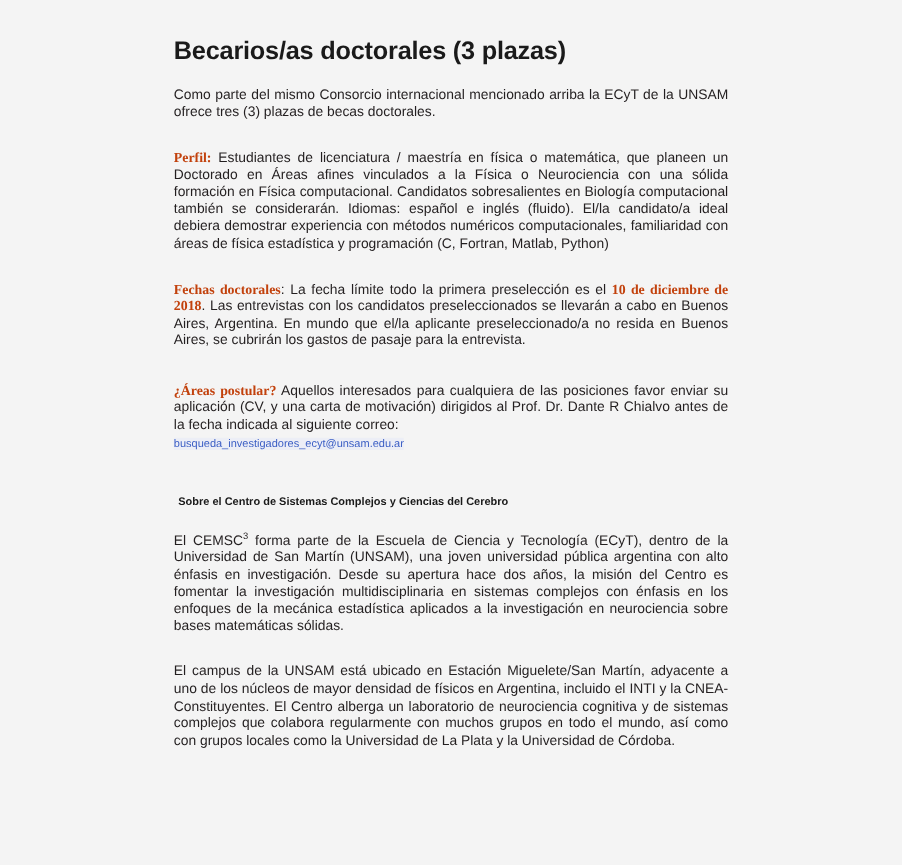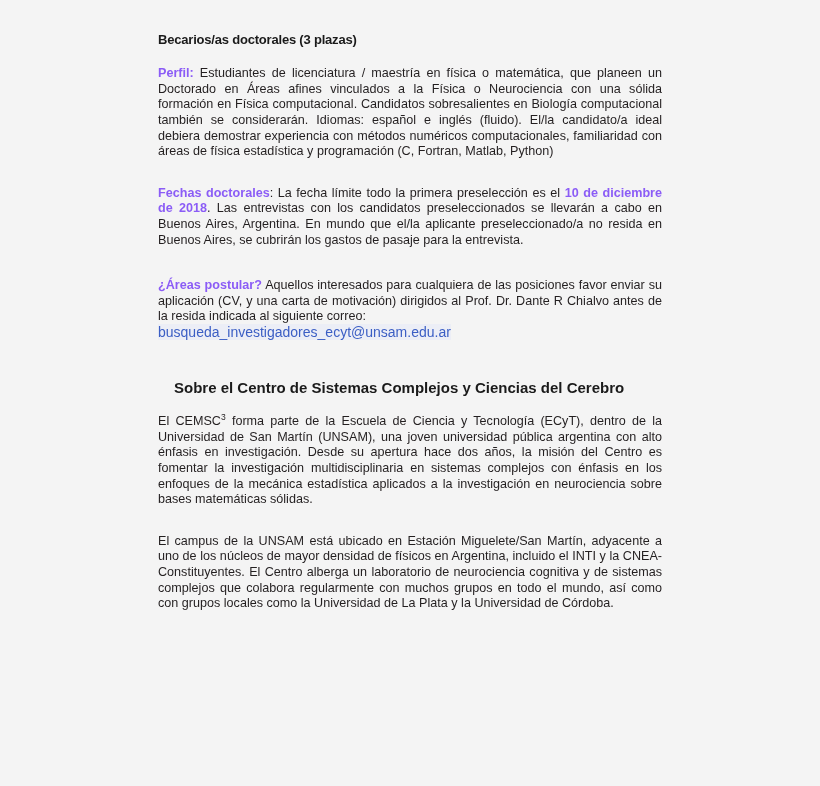--- a/index.html
+++ b/index.html
@@ -21,21 +21,21 @@
     height: 786px;
     box-sizing: border-box;
   }
   .content {
     position: absolute;
     left: 158px;
     top: 32px;
     width: 504px;
   }
   .doc-title {
-    font-size: 13px;
+    font-size: 23px;
     font-weight: bold;
     letter-spacing: -0.2px;
     line-height: 1.25;
     margin: 0 0 18px 0;
     color: #1a1a1a;
   }
   p.para {
     font-size: 12.6px;
     line-height: 15.6px;
     text-align: justify;
@@ -46,64 +46,66 @@
   .gap-lg {
     margin-bottom: 38px !important;
   }
   .gap-md {
     margin-bottom: 30px !important;
   }
   .gap-sm {
     margin-bottom: 26px !important;
   }
   .section-heading {
-    font-size: 15px;
+    font-size: 10px;
     font-weight: bold;
     line-height: 15.6px;
-    margin: 0 0 19px 16px;
+    margin: 0 0 19px 4px;
     color: #1a1a1a;
     text-align: left;
   }
   b, .bold {
     font-weight: bold;
-    color: #8b5cf6;
+    color: #c2410c;
+    font-family: Liberation Serif, serif;
   }
   .email-link {
     color: #3b5ec4;
     text-decoration: none;
     background: #eceef6;
-    font-size: 14px;
+    font-size: 10px;
     line-height: 15.6px;
   }
   sup {
     font-size: 0.68em;
     vertical-align: super;
     line-height: 0;
   }
 </style>
 </head>
 <body>
 
 <div class="page">
   <div class="content">
 
     <h1 class="doc-title">Becarios/as doctorales (3 plazas)</h1>
 
+    <p class="para gap-sm">Como parte del mismo Consorcio internacional mencionado arriba la ECyT de la UNSAM ofrece tres (3) plazas de becas doctorales.</p>
 
     <p class="para gap-sm">
       <b>Perfil:</b><span> Estudiantes de licenciatura / maestría en física o matemática, que planeen un Doctorado en Áreas afines vinculados a la Física o Neurociencia con una sólida formación en Física computacional. Candidatos sobresalientes en Biología computacional también se considerarán. Idiomas: español e inglés (fluido). El/la candidato/a ideal debiera demostrar experiencia con métodos numéricos computacionales, familiaridad con áreas de física estadística y programación (C, Fortran, Matlab, Python)</span>
     </p>
 
 
     <p class="para gap-md">
       <b>Fechas doctorales</b><span>:</span><span> La fecha límite todo la primera preselección es el </span><b>10 de diciembre de 2018</b><span>. Las entrevistas con los candidatos preseleccionados se llevarán a cabo en Buenos Aires, Argentina. En mundo que el/la aplicante preseleccionado/a no resida en Buenos Aires, se cubrirán los gastos de pasaje para la entrevista.</span>
     </p>
 
     <p class="para gap-lg">
-      <b>¿Áreas postular?</b><span> Aquellos interesados para cualquiera de las posiciones favor enviar su aplicación (CV, y una carta de motivación) dirigidos al Prof. Dr. Dante R Chialvo antes de la resida indicada al siguiente correo: </span><br><a class="email-link" href="#">busqueda_investigadores_ecyt@unsam.edu.ar</a>
+      <b>¿Áreas postular?</b><span> Aquellos interesados para cualquiera de las posiciones favor enviar su aplicación (CV, y una carta de motivación) dirigidos al Prof. Dr. Dante R Chialvo antes de la fecha indicada al siguiente correo: </span><br><a class="email-link" href="#">busqueda_investigadores_ecyt@unsam.edu.ar</a>
     </p>
 
     <h2 class="section-heading">Sobre el Centro de Sistemas Complejos y Ciencias del Cerebro</h2>
 
     <p class="para gap-sm">
       <span>El CEMSC</span><sup>3</sup><span> forma parte de la Escuela de Ciencia y Tecnología (ECyT), dentro de la Universidad de San Martín (UNSAM), una joven universidad pública argentina con alto énfasis en investigación. Desde su apertura hace dos años, la misión del Centro es fomentar la investigación multidisciplinaria en sistemas complejos con énfasis en los enfoques de la mecánica estadística aplicados a la investigación en neurociencia sobre bases matemáticas sólidas.</span>
     </p>
 
     <p class="para">El campus de la UNSAM está ubicado en Estación Miguelete/San Martín, adyacente a uno de los núcleos de mayor densidad de físicos en Argentina, incluido el INTI y la CNEA-Constituyentes. El Centro alberga un laboratorio de neurociencia cognitiva y de sistemas complejos que colabora regularmente con muchos grupos en todo el mundo, así como con grupos locales como la Universidad de La Plata y la Universidad de Córdoba.</p>
 

